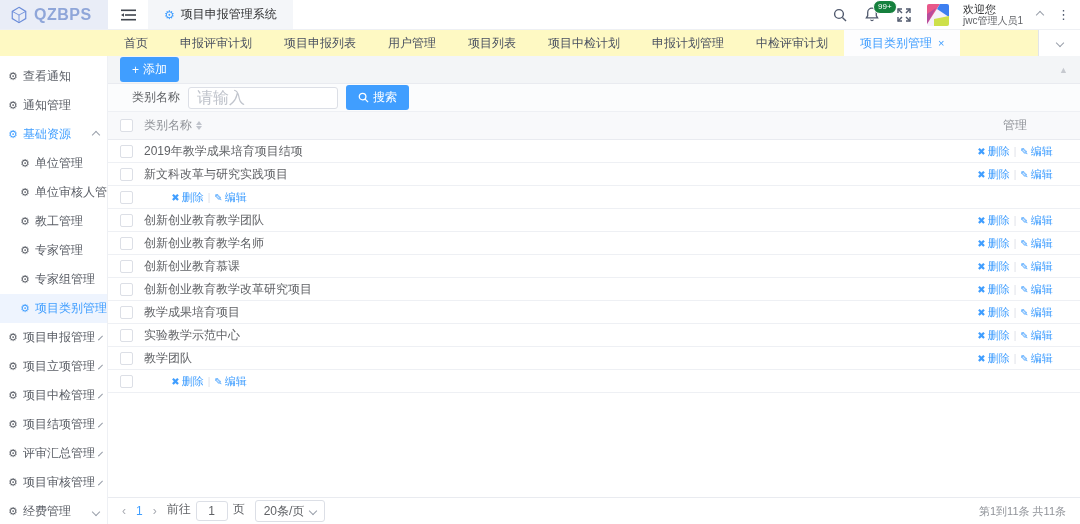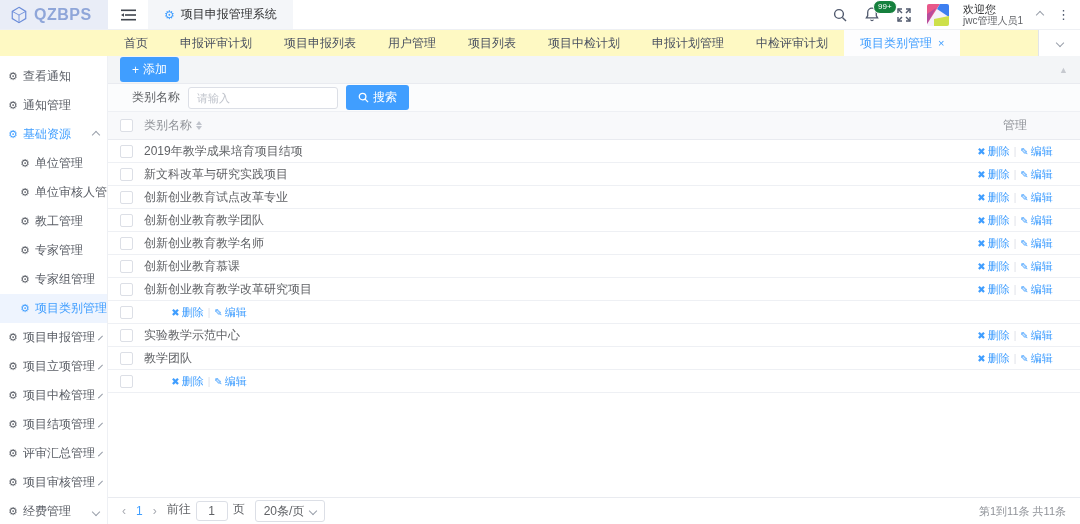--- a/index.html
+++ b/index.html
@@ -45,21 +45,21 @@
   .s-item .s-chev{margin-left:auto;}
 
   .main{flex:1;display:flex;flex-direction:column;min-width:0;background:#fff;}
 
   .toolbar{height:28px;flex:0 0 28px;background:#f3f5f7;border-bottom:1px solid #e9ebf0;display:flex;align-items:center;padding:0 12px;}
   .btn{background:#409eff;color:#fff;border:none;border-radius:3px;font-size:12px;padding:4px 12px;display:inline-flex;align-items:center;gap:4px;cursor:pointer;font-family:inherit;}
   .collapse-mini{margin-left:auto;color:#c6c9cf;font-size:9px;cursor:pointer;}
 
   .searchrow{height:28px;flex:0 0 28px;background:#fbfcfd;border-bottom:1px solid #eef0f4;display:flex;align-items:center;gap:8px;padding:0 24px;}
   .searchrow label{color:#606266;}
-  .text-input{width:150px;height:22px;border:1px solid #dcdfe6;border-radius:3px;padding:0 8px;font-size:11px;color:#3b82f6;font-family:inherit;}
+  .text-input{width:150px;height:22px;border:1px solid #dcdfe6;border-radius:3px;padding:0 8px;font-size:16px;color:#3b82f6;font-family:inherit;}
   .text-input::placeholder{color:#c0c4cc;}
 
   .table{flex:1;display:flex;flex-direction:column;min-height:0;}
   .thead,.trow{display:flex;align-items:center;}
   .thead{height:28px;flex:0 0 28px;background:#f8f9fb;border-bottom:1px solid #e9ebf0;color:#909399;}
   .trow{height:23px;flex:0 0 23px;border-bottom:1px solid #eef0f4;color:#606266;}
   .col-check{width:36px;flex:0 0 36px;display:flex;justify-content:center;}
   .checkbox{width:13px;height:13px;border:1px solid #dcdfe6;border-radius:2px;background:#fff;cursor:pointer;}
   .col-name{flex:1;display:flex;align-items:center;gap:4px;min-width:0;}
   .col-actions{width:130px;flex:0 0 130px;display:flex;align-items:center;justify-content:center;gap:4px;white-space:nowrap;}
@@ -316,21 +316,20 @@
             <a class="act">
                 <span class="ico">✎</span>
                 <span>编辑</span>
               </a>
           </span>
         </div>
         <div class="trow">
           <span class="col-check">
               <span class="checkbox"></span>
             </span>
-          <span class="col-name">创新创业教育试点改革专业</span>
           <span class="col-actions">
             <a class="act">
                 <span class="ico">✖</span>
                 <span>删除</span>
               </a>
             <span class="act-sep">|</span>
             <a class="act">
                 <span class="ico">✎</span>
                 <span>编辑</span>
               </a>
@@ -401,20 +400,21 @@
             <a class="act">
                 <span class="ico">✎</span>
                 <span>编辑</span>
               </a>
           </span>
         </div>
         <div class="trow">
           <span class="col-check">
               <span class="checkbox"></span>
             </span>
+          <span class="col-name">教学成果培育项目</span>
           <span class="col-actions">
             <a class="act">
                 <span class="ico">✖</span>
                 <span>删除</span>
               </a>
             <span class="act-sep">|</span>
             <a class="act">
                 <span class="ico">✎</span>
                 <span>编辑</span>
               </a>

